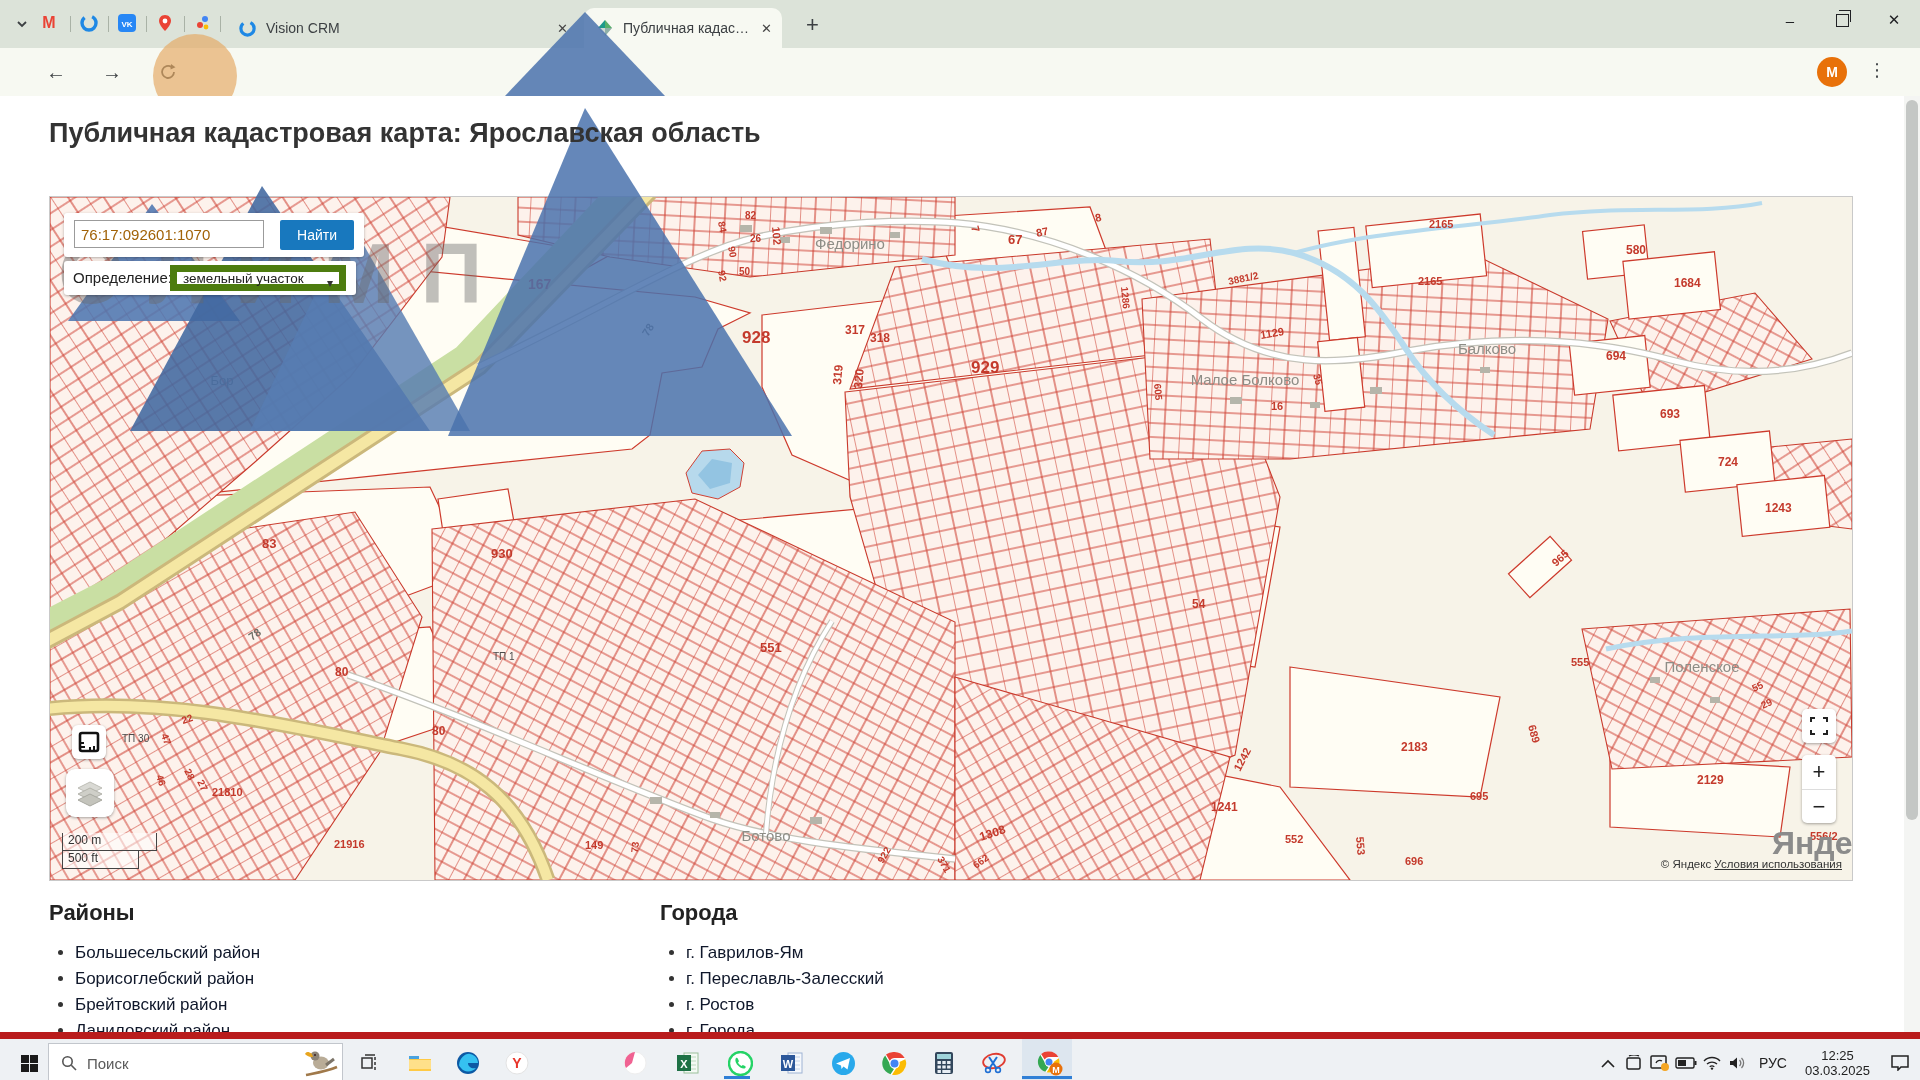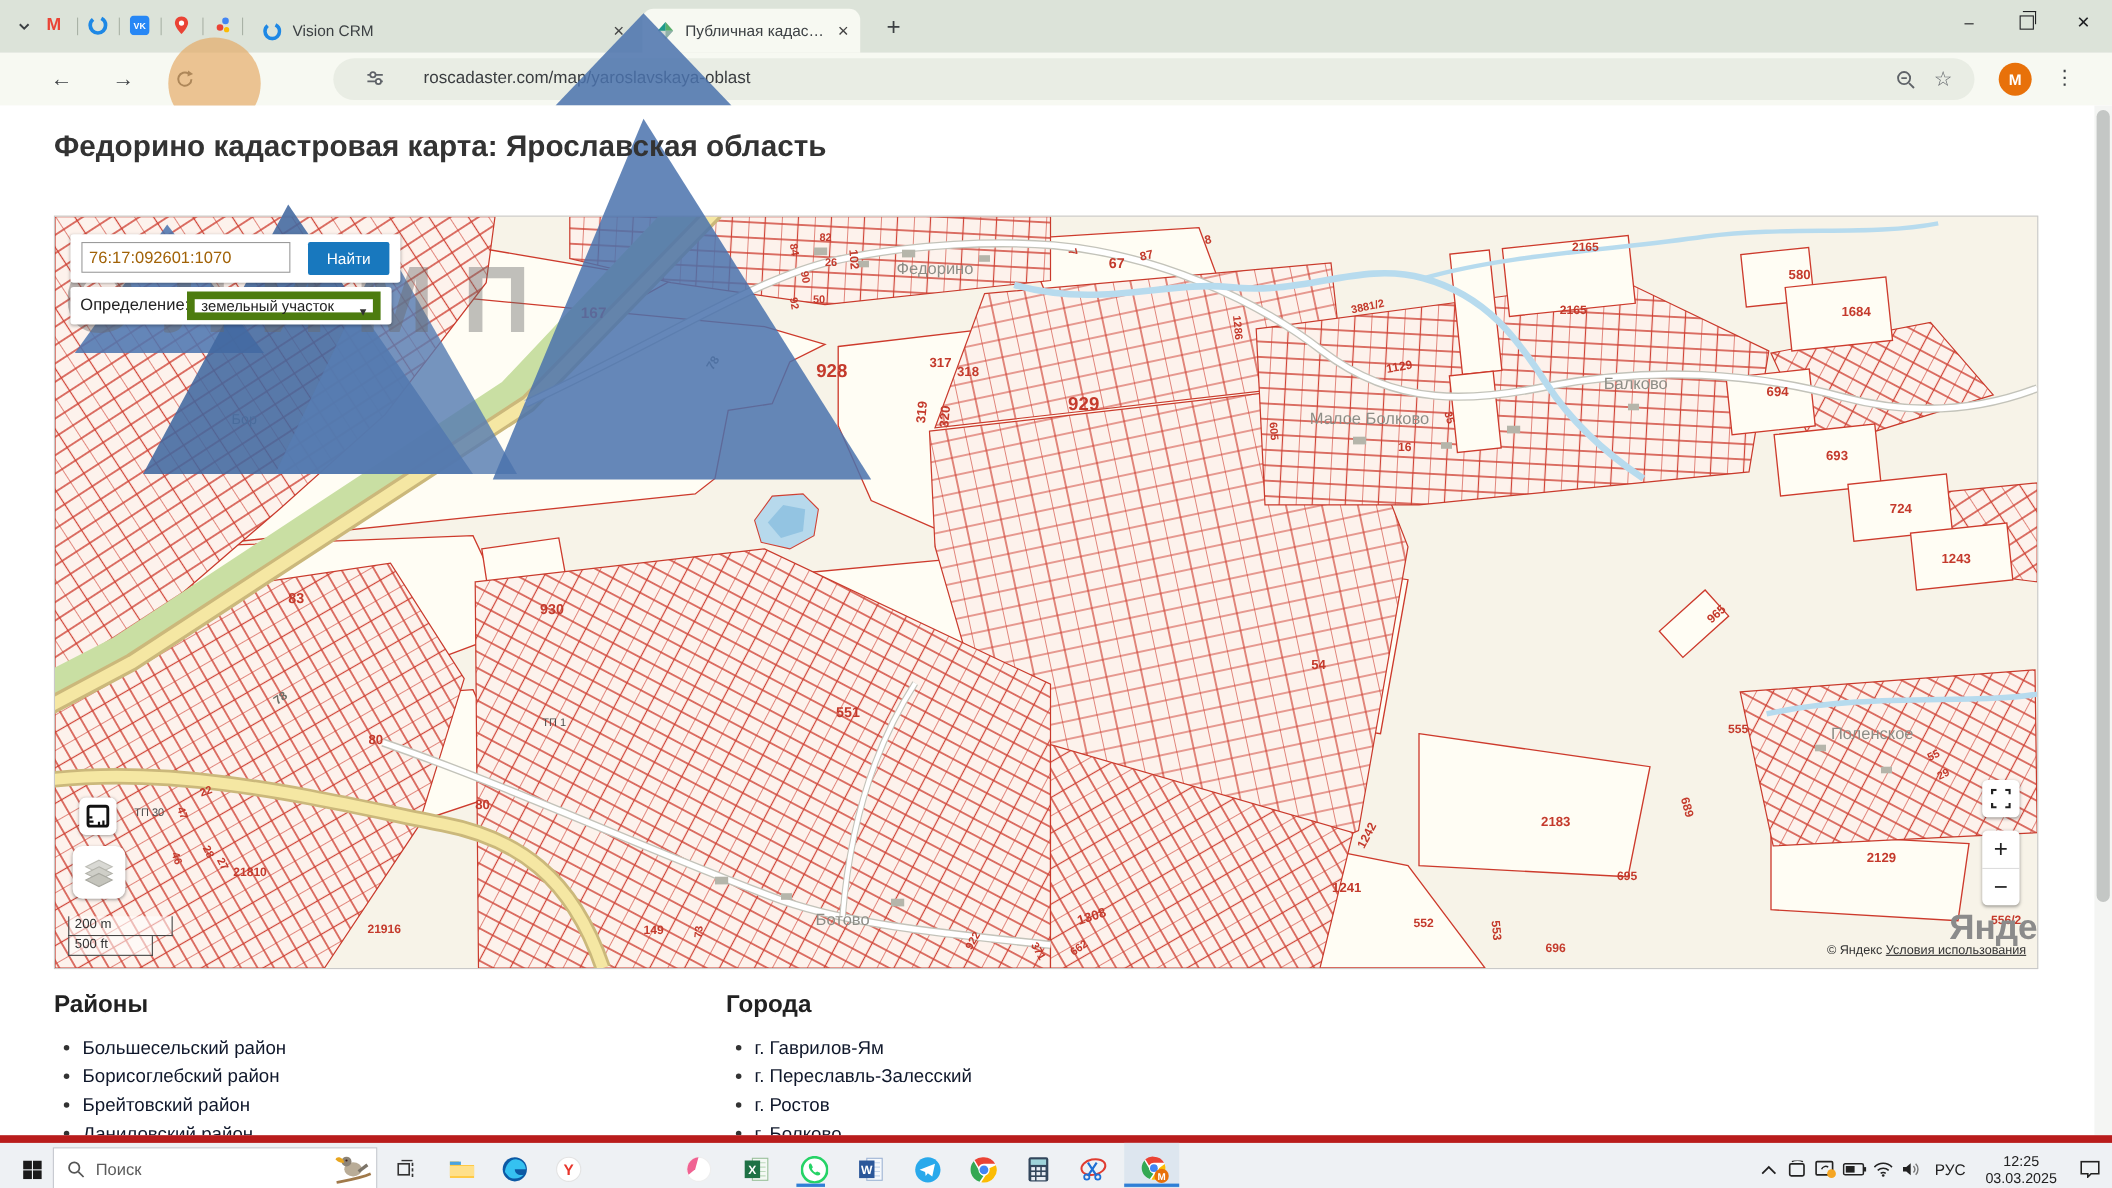--- a/index.html
+++ b/index.html
@@ -186,58 +186,40 @@
 
   <div class="toolbar">
     <div class="navbtn" style="left:40px">←</div>
     <div class="navbtn" style="left:96px">→</div>
     <div class="navbtn" style="left:152px">
       <svg width="18" height="18" viewBox="0 0 18 18">
           <path d="M15 9 A6 6 0 1 1 12.5 4.1" fill="none" stroke="#3c4043" stroke-width="1.8"></path>
           <polygon points="12,1 16.5,4.3 11.5,6.5" fill="#3c4043"></polygon>
         </svg>
     </div>
-    <div class="omnibox">
-      <span class="ob-ico" style="left:28px">
-        <svg width="20" height="20" viewBox="0 0 20 20">
-            <path d="M3 7h14M3 13h14" stroke="#5f6368" stroke-width="1.6"></path>
-            <circle cx="8" cy="7" r="2.4" fill="#f7f9f2" stroke="#5f6368" stroke-width="1.6"></circle>
-            <circle cx="13" cy="13" r="2.4" fill="#f7f9f2" stroke="#5f6368" stroke-width="1.6"></circle>
-          </svg>
-      </span>
-      <span class="urltext">roscadaster.com/map/yaroslavskaya-oblast</span>
-      <span class="ob-ico" style="left:1420px;top:10px">
-        <svg width="19" height="19" viewBox="0 0 19 19">
-            <circle cx="8" cy="8" r="5.5" fill="none" stroke="#5f6368" stroke-width="1.7"></circle>
-            <path d="M12.5 12.5 L17 17" stroke="#5f6368" stroke-width="1.7"></path>
-            <path d="M5.5 8h5" stroke="#5f6368" stroke-width="1.7"></path>
-          </svg>
-      </span>
-      <span class="ob-ico" style="left:1455px;top:7px;font-size:19px;color:#5f6368">☆</span>
-    </div>
     <div class="avatar">M</div>
     <div class="menu3">⋮</div>
   </div>
 
   <svg class="wm-top">
     <circle cx="195" cy="76" r="42" fill="#e5a964" opacity="0.68"></circle>
     <polygon points="585,12 505,96 665,96" fill="#4a72ad" opacity="0.85"></polygon>
   </svg>
 
   <div class="pagearea">
 
     <svg class="wm-page" width="900" height="420">
       <polygon points="152,168 68,285 240,285" fill="#4f76b0" opacity="0.88"></polygon>
       <polygon points="262,150 130,395 430,395" fill="#41689f" opacity="0.88"></polygon>
       <polygon points="350,185 250,395 470,395" fill="#577cb2" opacity="0.82"></polygon>
       <polygon points="585,72 448,400 792,400" fill="#4a72ad" opacity="0.85"></polygon>
     </svg>
     <div class="wm-letters">ОЛИМП</div>
 
-    <h1 class="ptitle">Федорино кадастровая карта: Ярославская область</h1>
+    <h1 class="ptitle">Публичная кадастровая карта: Ярославская область</h1>
 
     <div class="mapbox">
       <svg class="mapsvg" width="1802" height="683" viewBox="0 0 1802 683">
         <defs>
           <pattern id="pgA" width="30" height="14" patternUnits="userSpaceOnUse" patternTransform="rotate(-33)">
             <rect width="30" height="14" fill="#fdf2ec"></rect>
               <path d="M0 0H30M0 14H30M0 0V14M15 0V14" stroke="#cf4134" stroke-width="1.1" fill="none"></path>
           </pattern>
           <pattern id="pgB" width="30" height="14" patternUnits="userSpaceOnUse" patternTransform="rotate(3)">
             <rect width="30" height="14" fill="#fdf2ec"></rect>
@@ -475,21 +457,21 @@
             <li><a href="#">Даниловский район</a></li>
             <li><a href="#">Любимский район</a></li>
           </ul>
       </div>
       <div class="section" style="left:660px">
         <h2>Города</h2>
         <ul>
             <li><a href="#">г. Гаврилов-Ям</a></li>
             <li><a href="#">г. Переславль-Залесский</a></li>
             <li><a href="#">г. Ростов</a></li>
-            <li><a href="#">г. Болково</a></li>
+            <li><a href="#">г. Города</a></li>
             <li><a href="#">г. Тутаев</a></li>
           </ul>
       </div>
     </div>
 
     <div class="scrollbar">
       <div class="scrollthumb"></div>
     </div>
   </div>
 

